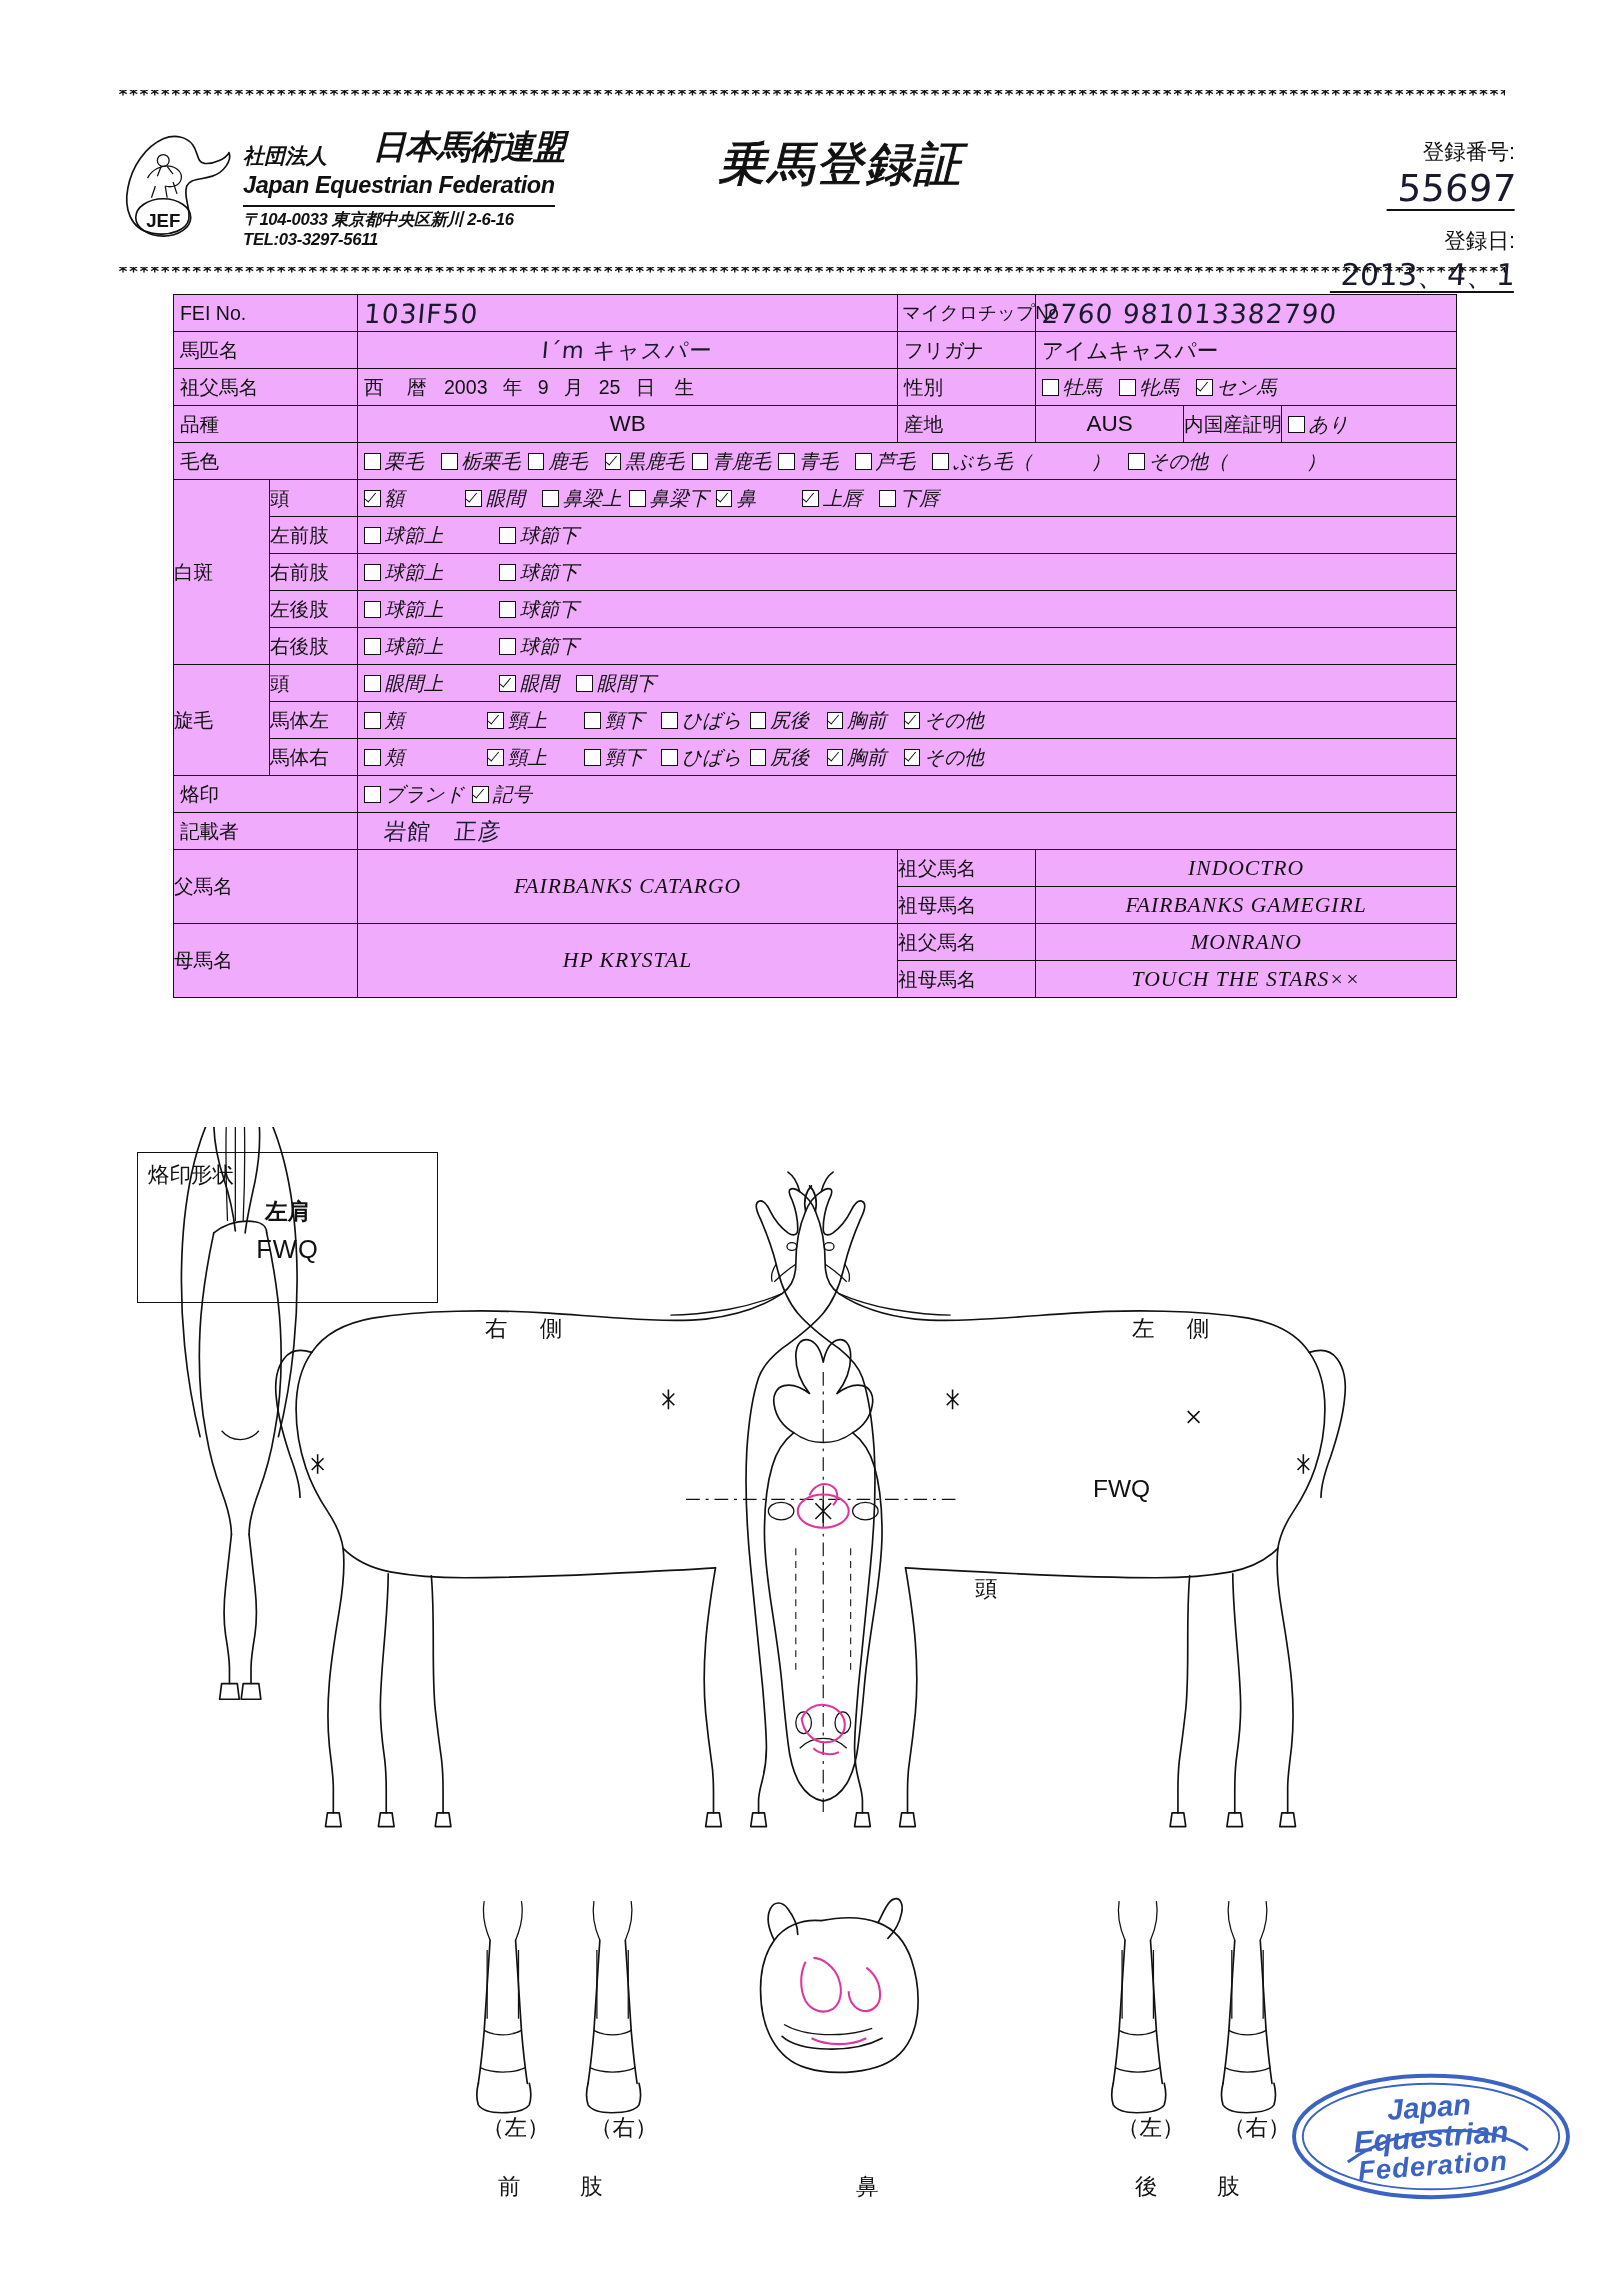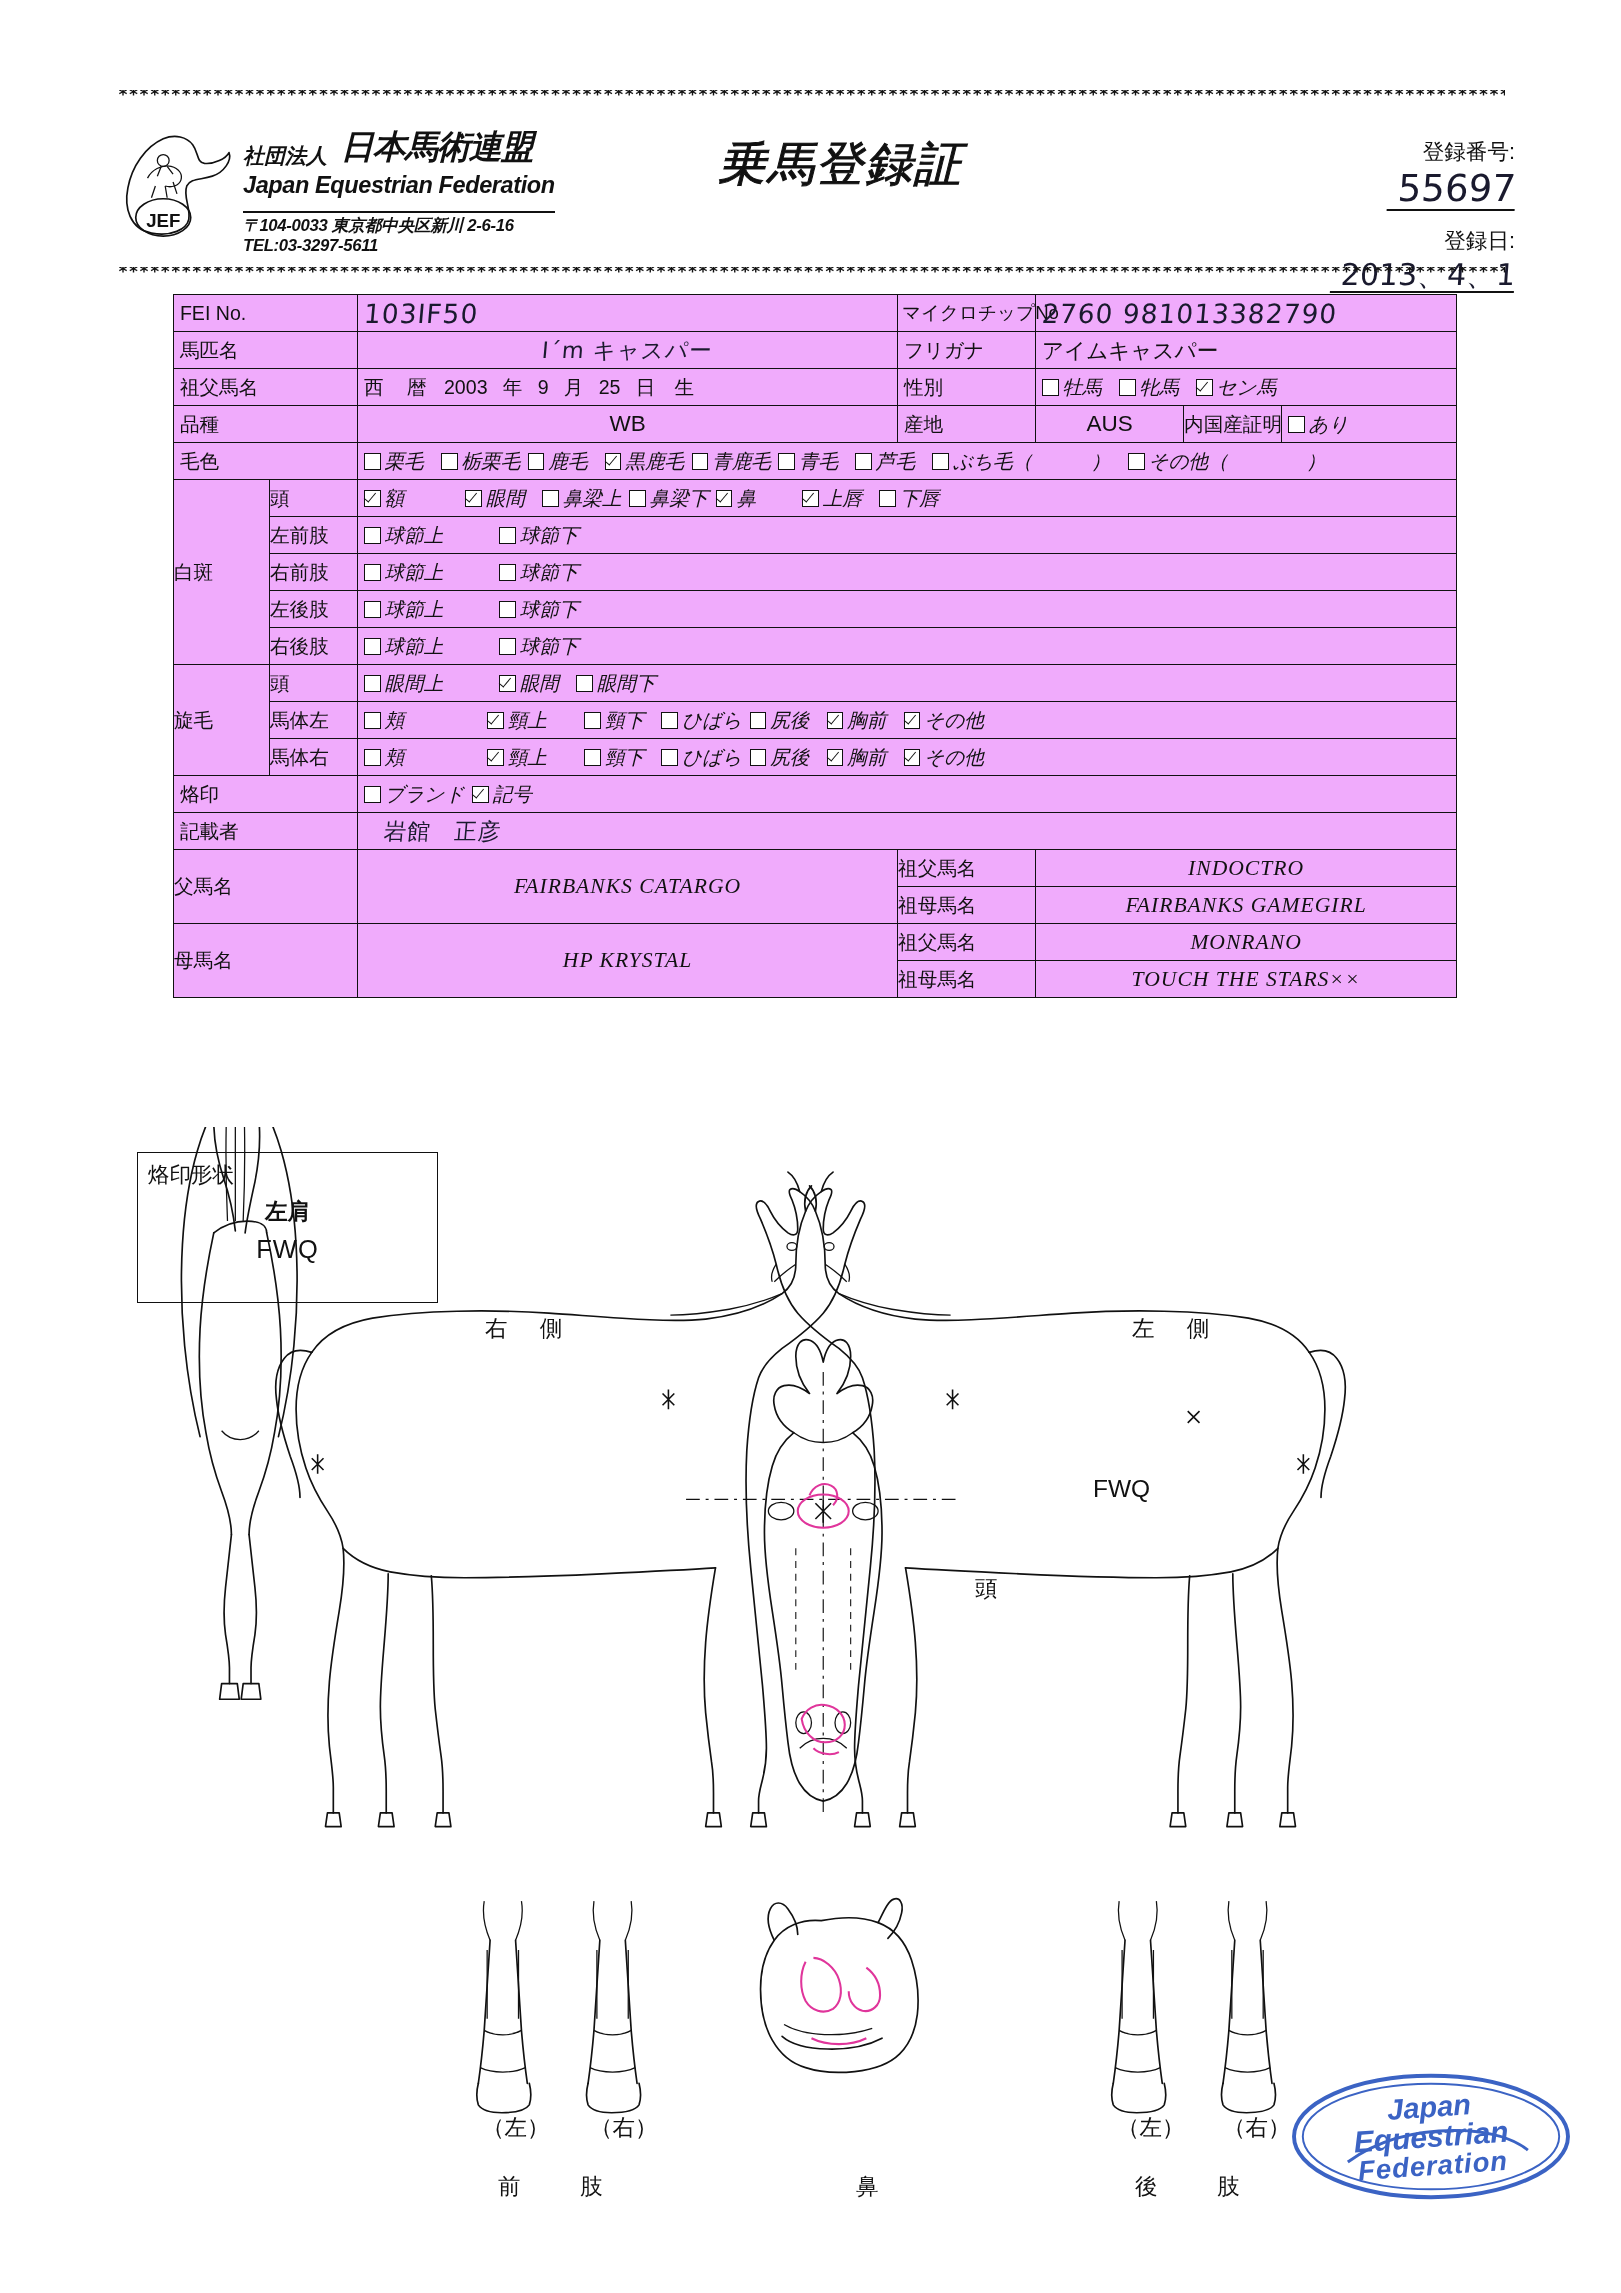--- a/index.html
+++ b/index.html
@@ -19,23 +19,23 @@
   }
   #rule-top{top:90px;}
   #rule-bottom{top:267px;}
 
   
   .header{position:absolute;left:118px;top:125px;width:1392px;height:127px;}
   .jef-logo{position:absolute;left:0px;top:5.9px;width:116px;height:108px;}
   .org-block{position:absolute;left:125px;top:0px;width:441px;}
   .org-row1{display:flex;align-items:flex-end;gap:13.7px;}
   .org-corp{font-size:21px;font-weight:bold;font-style:italic;letter-spacing:0px;}
-  .org-jp{font-size:33px;font-weight:bold;font-style:italic;letter-spacing:-1px;}
+  .org-jp{font-size:33px;font-weight:bold;font-style:italic;letter-spacing:-1px;margin-left:32px;}
   .org-en{font-size:23.5px;font-style:italic;font-weight:bold;letter-spacing:-0.4px;
-          border-bottom:2.4px solid #111;padding-bottom:12px;display:inline-block;margin-top:2px;}
+          border-bottom:2.4px solid #111;padding-bottom:6px;display:inline-block;margin-top:2px;}
   .org-addr{font-size:16.7px;font-style:italic;font-weight:bold;letter-spacing:-0.3px;margin-top:2.9px;line-height:1.18;}
   .org-tel{font-size:16.7px;font-style:italic;font-weight:bold;letter-spacing:-0.3px;line-height:1.18;}
 
   .doc-title{
     position:absolute;left:600px;top:7.8px;
     font-size:47px;font-weight:normal;font-style:italic;
     letter-spacing:2px;
     -webkit-text-stroke:1px #111;
     white-space:nowrap;
     text-align:right;

